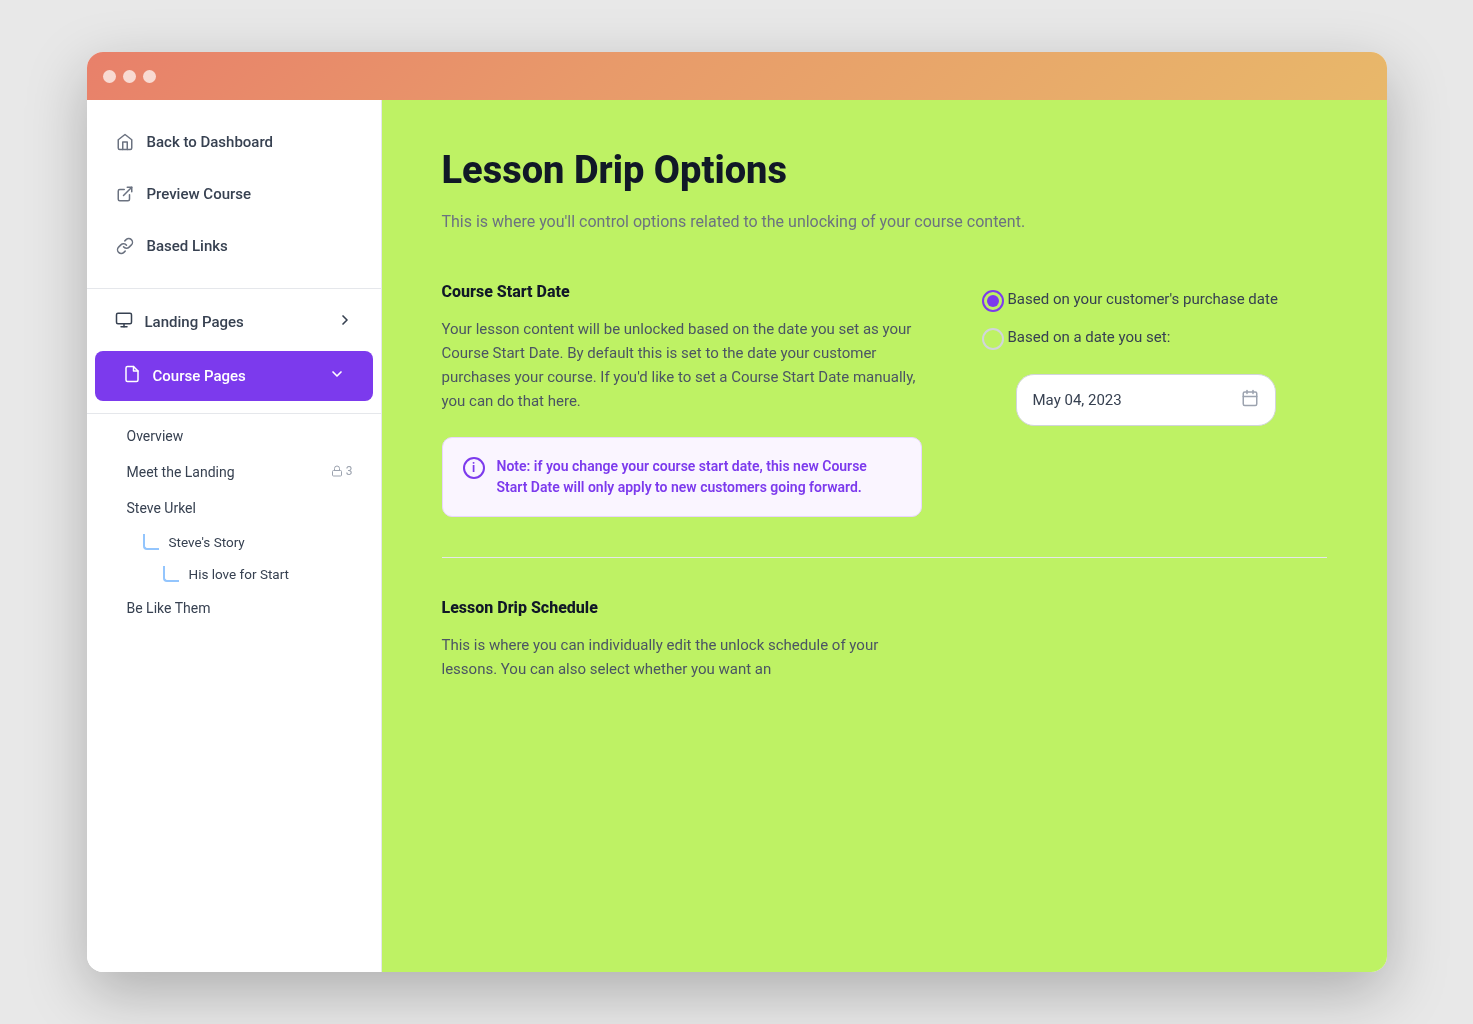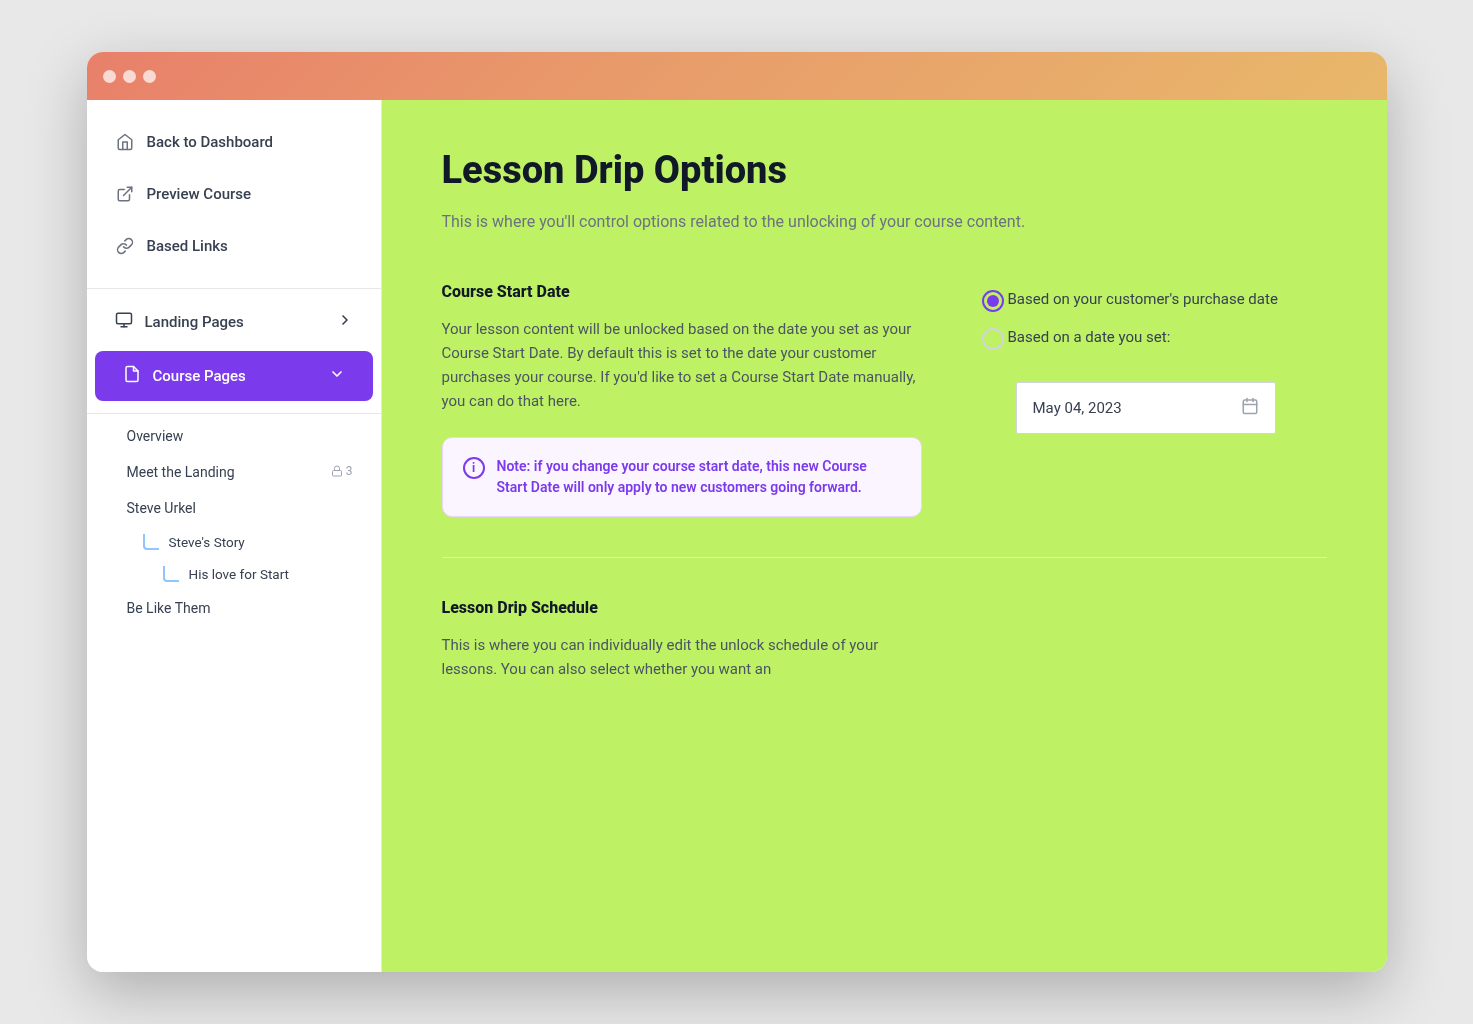--- a/index.html
+++ b/index.html
@@ -302,23 +302,23 @@
       border-radius: 50%;
       background: #7c3aed;
     }
 
     .radio-label {
       font-size: 15px;
       color: #374151;
     }
 
     .date-input {
-      margin-top: 16px;
+      margin-top: 8px;
       border: 1.5px solid #d1d5db;
-      border-radius: 2px;
+      border-radius: 18px;
       padding: 14px 16px;
       display: flex;
       align-items: center;
       justify-content: space-between;
       background: #fff;
     }
 
     .date-value {
       font-size: 15px;
       color: #374151;

